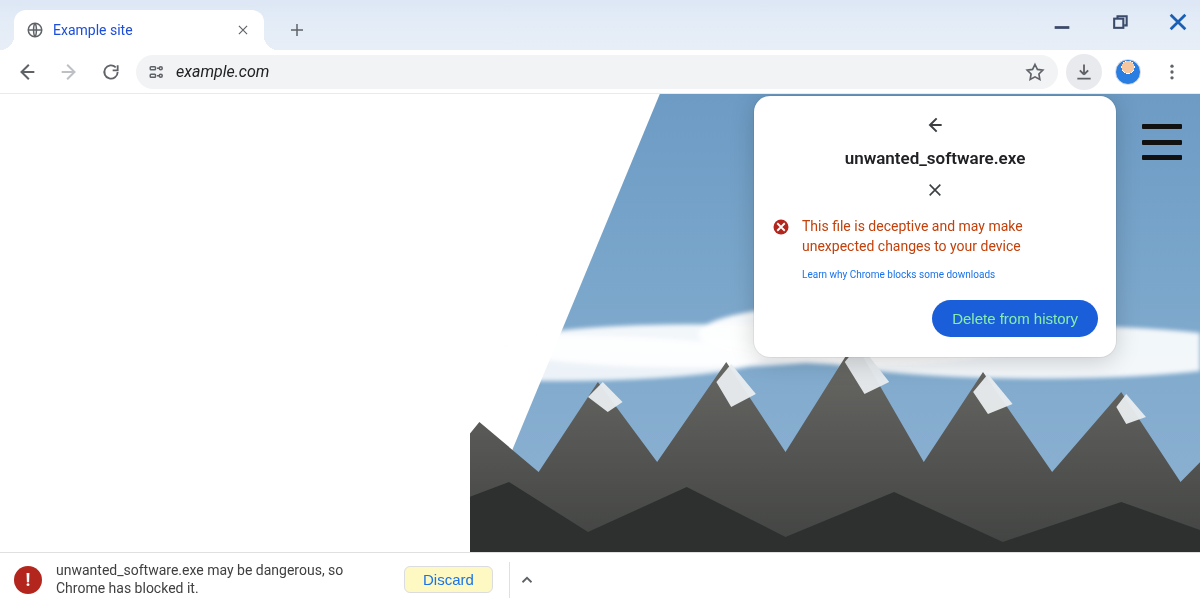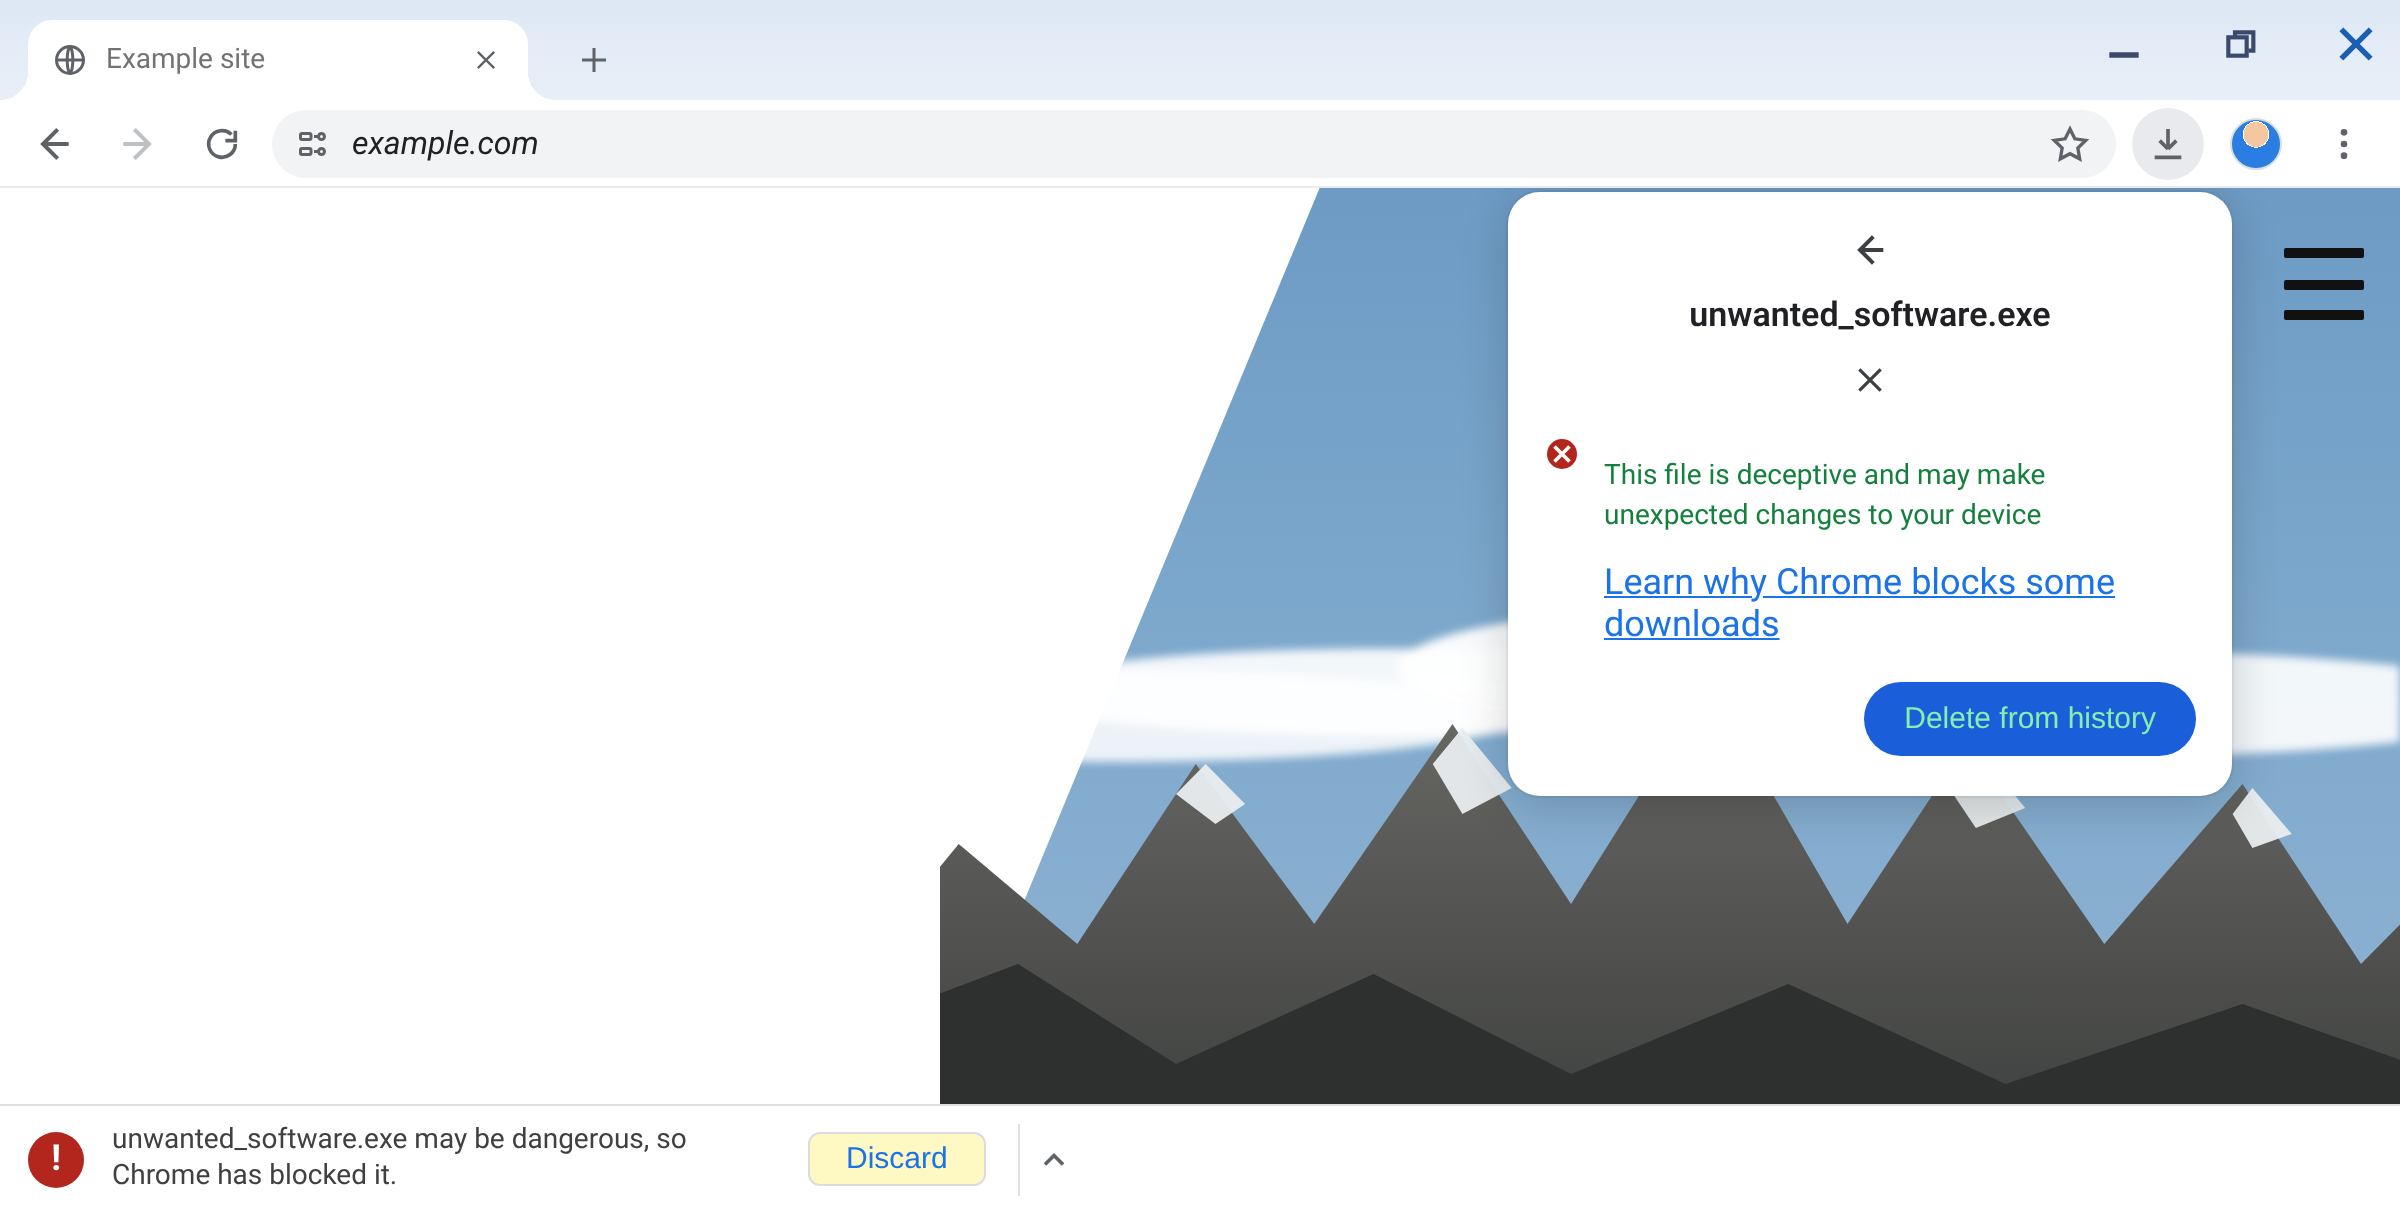--- a/index.html
+++ b/index.html
@@ -6,21 +6,21 @@
   html, body { width: 1200px; height: 606px; overflow: hidden; font-family: "Segoe UI", Roboto, Arial, sans-serif; background: #fff; }
 
   
   .titlebar { height: 50px; background: linear-gradient(#dde7f5 0%, #e3ecf7 45%, #e8eef6 100%); display:flex; align-items:flex-end; position:relative; user-select:none; }
   .tab-region { display:flex; align-items:flex-end; padding-left: 14px; height:100%; }
   .tab { display:flex; align-items:center; gap:9px; background:#fff; height:40px; padding:0 12px 0 12px; border-top-left-radius:12px; border-top-right-radius:12px; position:relative; min-width:250px; }
   .tab::before, .tab::after { content:""; position:absolute; bottom:0; width:14px; height:14px; background:#fff; }
   .tab::before { left:-14px; mask: radial-gradient(circle at 0 0, transparent 14px, #000 14px); -webkit-mask: radial-gradient(circle at 0 0, transparent 14px, #000 14px);}
   .tab::after  { right:-14px; mask: radial-gradient(circle at 100% 0, transparent 14px, #000 14px); -webkit-mask: radial-gradient(circle at 100% 0, transparent 14px, #000 14px);}
   .tab .favicon { width:18px; height:18px; color:#5f6368; display:flex; align-items:center; justify-content:center; }
-  .tab .title { font-size:14px; color:#737373; flex:1; white-space:nowrap; overflow:hidden; text-overflow:ellipsis; }
+  .tab .title { font-size:14px; color:#1d4ed8; flex:1; white-space:nowrap; overflow:hidden; text-overflow:ellipsis; }
   .tab .close { width:18px; height:18px; color:#5f6368; display:flex; align-items:center; justify-content:center; cursor:pointer; border-radius:50%; }
   .newtab { width:30px; height:30px; margin:0 0 5px 18px; color:#5f6368; display:flex; align-items:center; justify-content:center; border-radius:50%; cursor:pointer;}
   .win-controls { position:absolute; right:8px; top:8px; display:flex; gap:30px; }
   .win-controls div { width:28px; height:28px; display:flex; align-items:center; justify-content:center; color:#3b4a6b; cursor:pointer;}
   .win-controls .win-close { color:#1a5fb4; }
 
   
   .toolbar { height:44px; background:#fff; border-bottom:1px solid #e8eaed; display:flex; align-items:center; padding:0 10px; gap:8px; user-select:none;font-style:italic;}
   .toolbar .navbtn { width:34px; height:34px; display:flex; align-items:center; justify-content:center; color:#5f6368; border-radius:50%; cursor:pointer;}
   .toolbar .navbtn.disabled { color:#bdc1c6; cursor:default;}
@@ -45,22 +45,22 @@
   .page-hamburger span { height:5px; background:#111; border-radius:1px;}
 
   
   .popover { position:absolute; top:2px; right:84px; width:362px; background:#fff; border-radius:16px; box-shadow:0 4px 24px rgba(0,0,0,.18), 0 0 0 1px rgba(0,0,0,.05); padding:18px 18px 20px 18px; z-index:5;}
   .popover .hdr { display:flex; align-items:center; gap:12px;flex-direction:column;}
   .popover .hdr .back { width:22px; height:22px; color:#3c4043; cursor:pointer; display:flex; align-items:center; justify-content:center;}
   .popover .hdr .fname { font-size:17px; font-weight:600; color:#202124; flex:1; overflow:hidden; text-overflow:ellipsis; white-space:nowrap;}
   .popover .hdr .pclose { width:20px; height:20px; color:#3c4043; cursor:pointer; display:flex; align-items:center; justify-content:center;}
   .popover .body { display:flex; gap:12px; margin-top:16px;}
   .popover .body .warnicon { width:18px; height:18px; flex:0 0 18px; margin-top:2px;}
-  .popover .body .msg { font-size:14px; color:#15803d; line-height:1.45;margin-top:12px;}
-  .popover .link { display:inline-block; margin-top:12px; margin-left:30px; font-size:18px; color:#1a73e8; text-decoration:underline; cursor:pointer;}
+  .popover .body .msg { font-size:14px; color:#c2410c; line-height:1.45;}
+  .popover .link { display:inline-block; margin-top:12px; margin-left:30px; font-size:10px; color:#1a73e8; cursor:pointer;}
   .popover .actions { display:flex; justify-content:flex-end; margin-top:18px;}
   .popover .actions .primary { background:#1a5ed9; color:#86efac; border:none; font-size:15px; padding:10px 20px; border-radius:999px; cursor:pointer;}
 
   
   .dlbar { position:absolute; left:0; right:0; bottom:0; height:54px; background:#fff; border-top:1px solid #e0e0e0; display:flex; align-items:center; padding:0 14px; gap:14px;}
   .dlbar .warnicon2 { width:28px; height:28px; border-radius:50%; background:#b3261e; color:#fff; display:flex; align-items:center; justify-content:center; font-weight:bold; font-size:18px;}
   .dlbar .text { font-size:14px; color:#404040; line-height:1.25; max-width:330px;}
   .dlbar .discard { margin-left:4px; background:#fef9c3; border:1px solid #dadce0; color:#1a73e8; font-size:15px; padding:4px 18px; border-radius:6px; cursor:pointer;}
   .dlbar .chev { width:36px; height:36px; border-left:1px solid #e0e0e0; margin-left:2px; display:flex; align-items:center; justify-content:center; color:#5f6368; cursor:pointer;}
 

